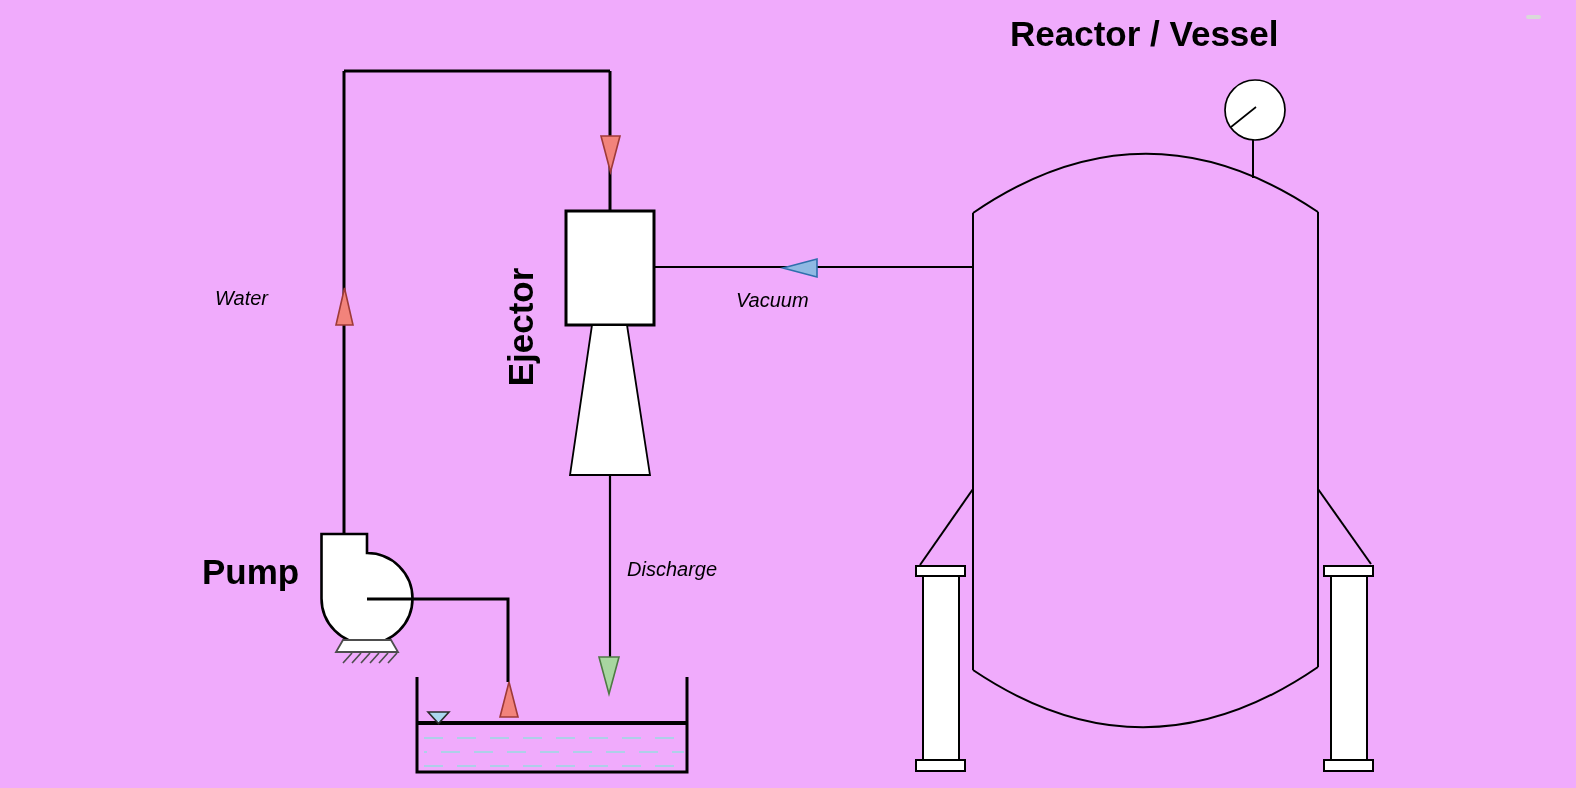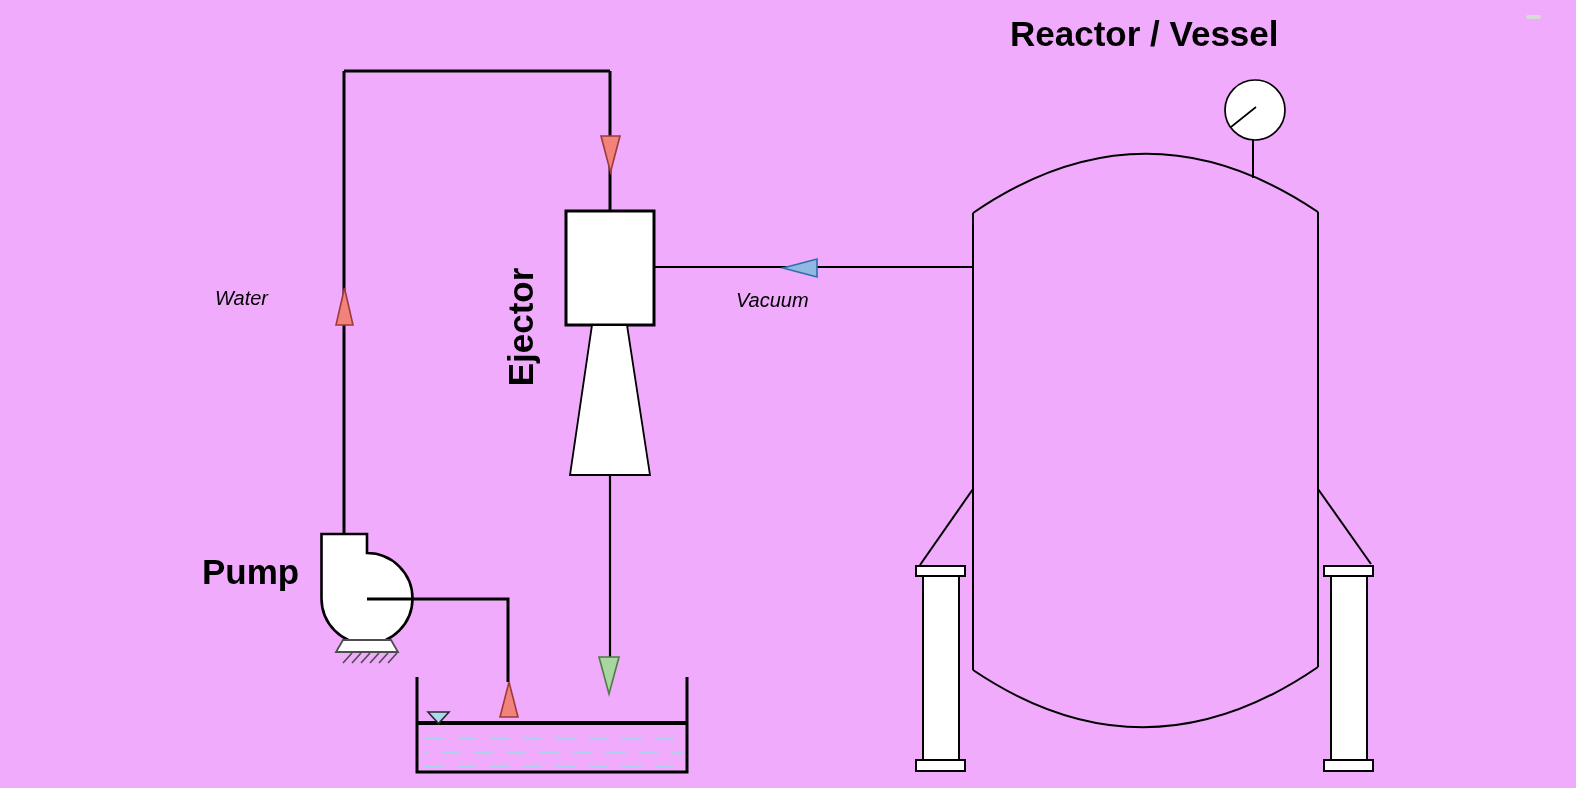--- a/index.html
+++ b/index.html
@@ -101,14 +101,15 @@
   <div class="label label-bold" style="left:1010px;top:15px;">Reactor / Vessel</div>
 
   <div class="label label-bold label-rotated" style="left:521px;top:327px;">Ejector</div>
 
   <div class="label label-bold" style="left:202px;top:553px;">Pump</div>
 
   <div class="label label-italic" style="left:215px;top:287px;">Water</div>
 
   <div class="label label-italic" style="left:736px;top:289px;">Vacuum</div>
 
+  <div class="label label-italic" style="left:627px;top:558px;">Discharge</div>
 
 </div>
 
 </body></html>

